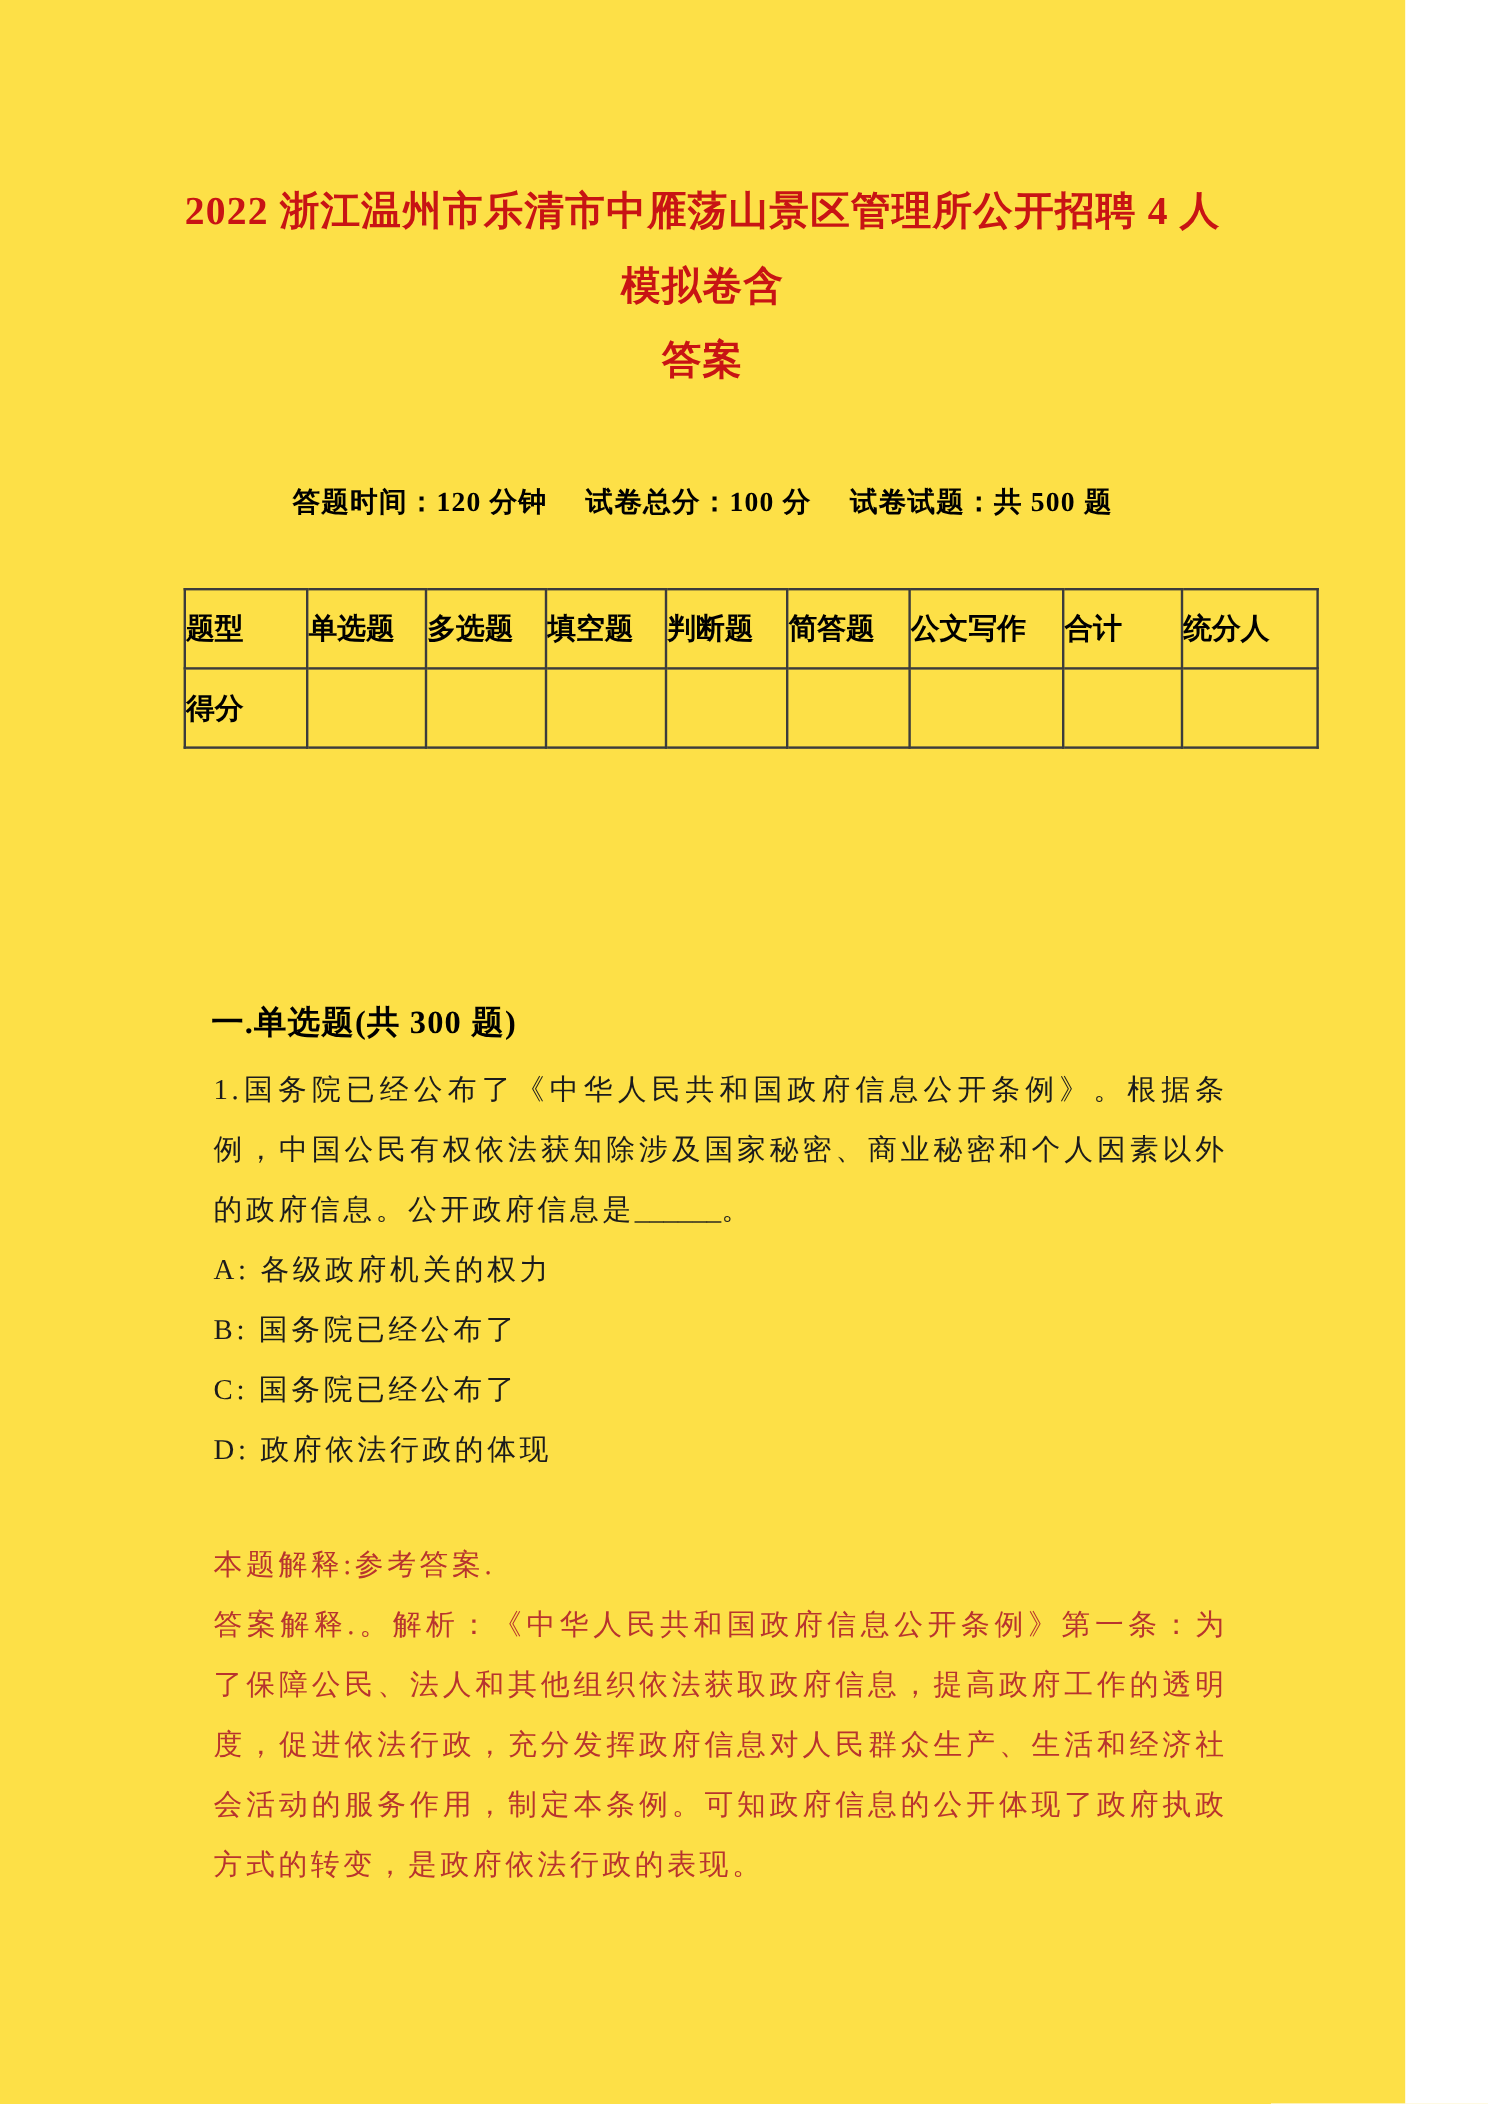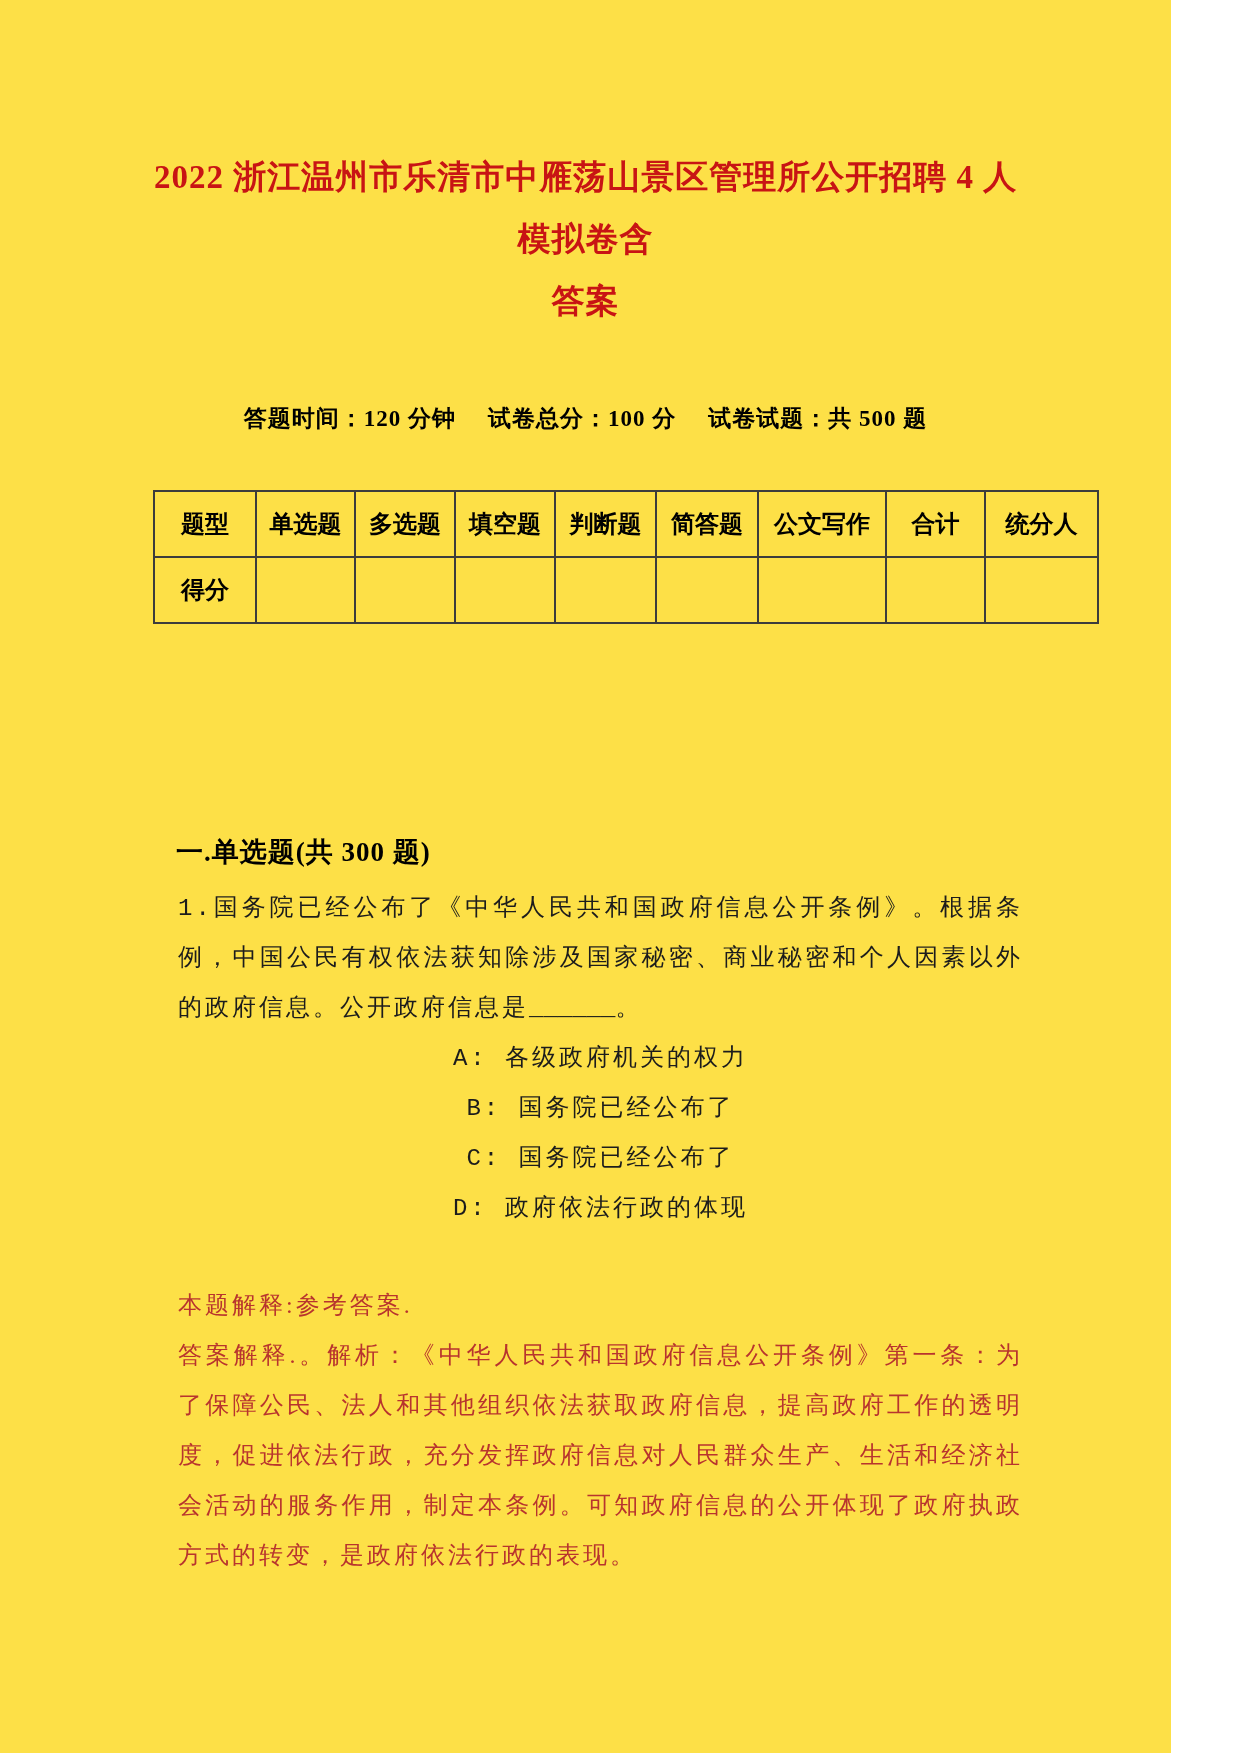--- a/index.html
+++ b/index.html
@@ -22,35 +22,35 @@
   .exam-info{
     margin-top:72px;display:flex;justify-content:center;gap:32px;
     font-size:23px;font-weight:bold;line-height:30px;color:#000;
     letter-spacing:1px;
   }
   table.score-table{
     margin:56px 0 0 153px;border-collapse:collapse;table-layout:fixed;
     width:944px;font-size:24px;font-weight:bold;color:#000;
   }
   table.score-table td{
-    border:2px solid var(--table-border);text-align:center;
+    border:2px solid var(--table-border);
     height:64px;padding:0;overflow:hidden;
   }
   .section-heading{
     margin:210px 148px 0 176px;
     font-size:27px;font-weight:bold;line-height:36px;color:#000;
     letter-spacing:1px;
   }
   .body-block{
     margin:14px 148px 0 178px;
     font-size:24px;line-height:50px;letter-spacing:3px;
     text-align:justify;color:#1c1c1c;
   }
-  .body-block p{margin:0;padding:0;font-family:Liberation Mono, monospace;}
-  .options p{text-align:center;}
+  .body-block p{margin:0;padding:0;}
+  .options p{text-align:left;}
   .blank{letter-spacing:0;}
   .answer-block{
     margin:46px 148px 0 178px;
     font-size:24px;line-height:50px;letter-spacing:3px;
     color:var(--answer-red);text-align:justify;
   }
   .answer-block p{margin:0;padding:0;}
 </style>
 </head>
 <body>

